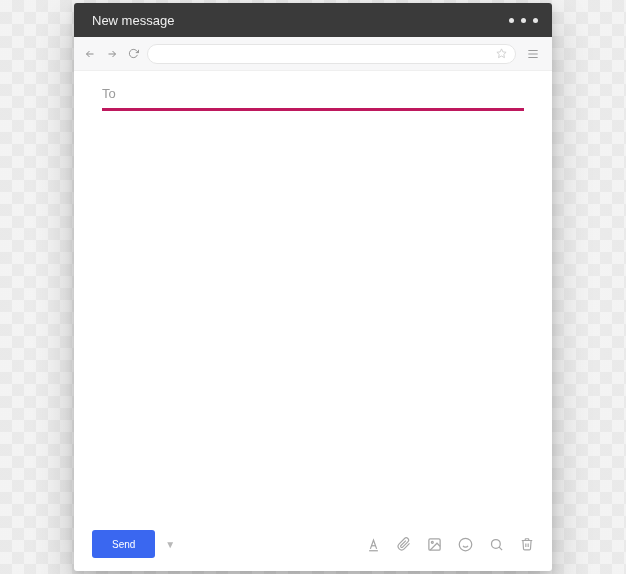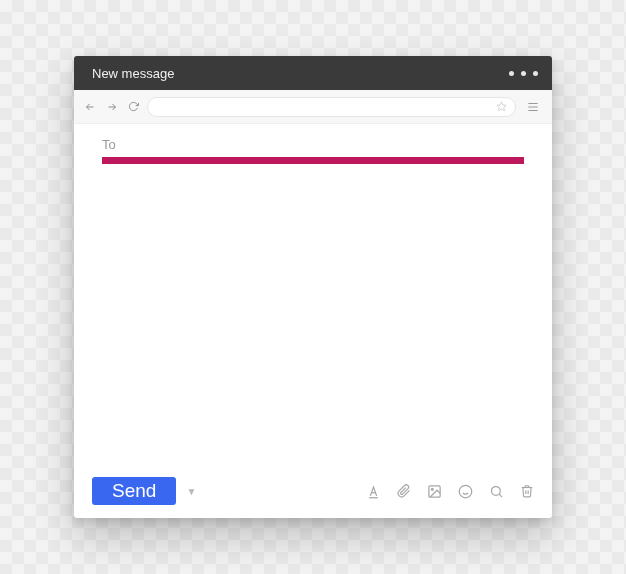--- a/index.html
+++ b/index.html
@@ -18,21 +18,21 @@
     align-items: center;
     justify-content: center;
   }
   .overlay {
     position: absolute; inset: 0;
     background: radial-gradient(ellipse at center, rgba(255,255,255,0.5) 0%, rgba(240,240,240,0.2) 70%);
     pointer-events: none;
   }
   .window {
     width: 478px;
-    height: 462px;
+    height: 568px;
     background: #fff;
     border-radius: 3px;
     box-shadow: 0 18px 40px rgba(0,0,0,0.22), 0 4px 10px rgba(0,0,0,0.12);
     display: flex;
     flex-direction: column;
     position: relative;
     z-index: 1;
     overflow: hidden;
   }
   .titlebar {
@@ -75,21 +75,21 @@
     border-radius: 10px;
     display: flex;
     align-items: center;
     justify-content: flex-end;
     padding: 0 8px;
   }
   .star { color: #cfcfcf; }
   .ham { color: #9a9a9a; padding: 0 2px; }
   .fields { padding: 8px 28px 0 28px; }
   .field-row {
-    border-bottom: 7px solid #be185d;
+    border-bottom: 3px solid #be185d;
     height: 32px;
     display: flex;
     align-items: center;
   }
   .field-row input {
     border: none;
     outline: none;
     width: 100%;
     font-size: 13px;
     color: #333;
@@ -104,21 +104,21 @@
     padding: 0 18px 6px 18px;
     gap: 10px;
   }
   .send-btn {
     background: #3a67f0;
     color: #fff;
     border: none;
     border-radius: 3px;
     height: 28px;
     padding: 0 20px;
-    font-size: 19px;
+    font-size: 10px;
     cursor: pointer;
   }
   .more-tri { color: #b8b8b8; font-size: 10px; cursor: pointer; }
   .spacer { flex: 1; }
   .tool-icons { display: flex; gap: 16px; align-items: center; color: #a6a6a6; }
   .tool-icons .ico { cursor: pointer; display: flex; }
   .tool-icons svg { display: block; }
 </style>
 </head>
 <body>

